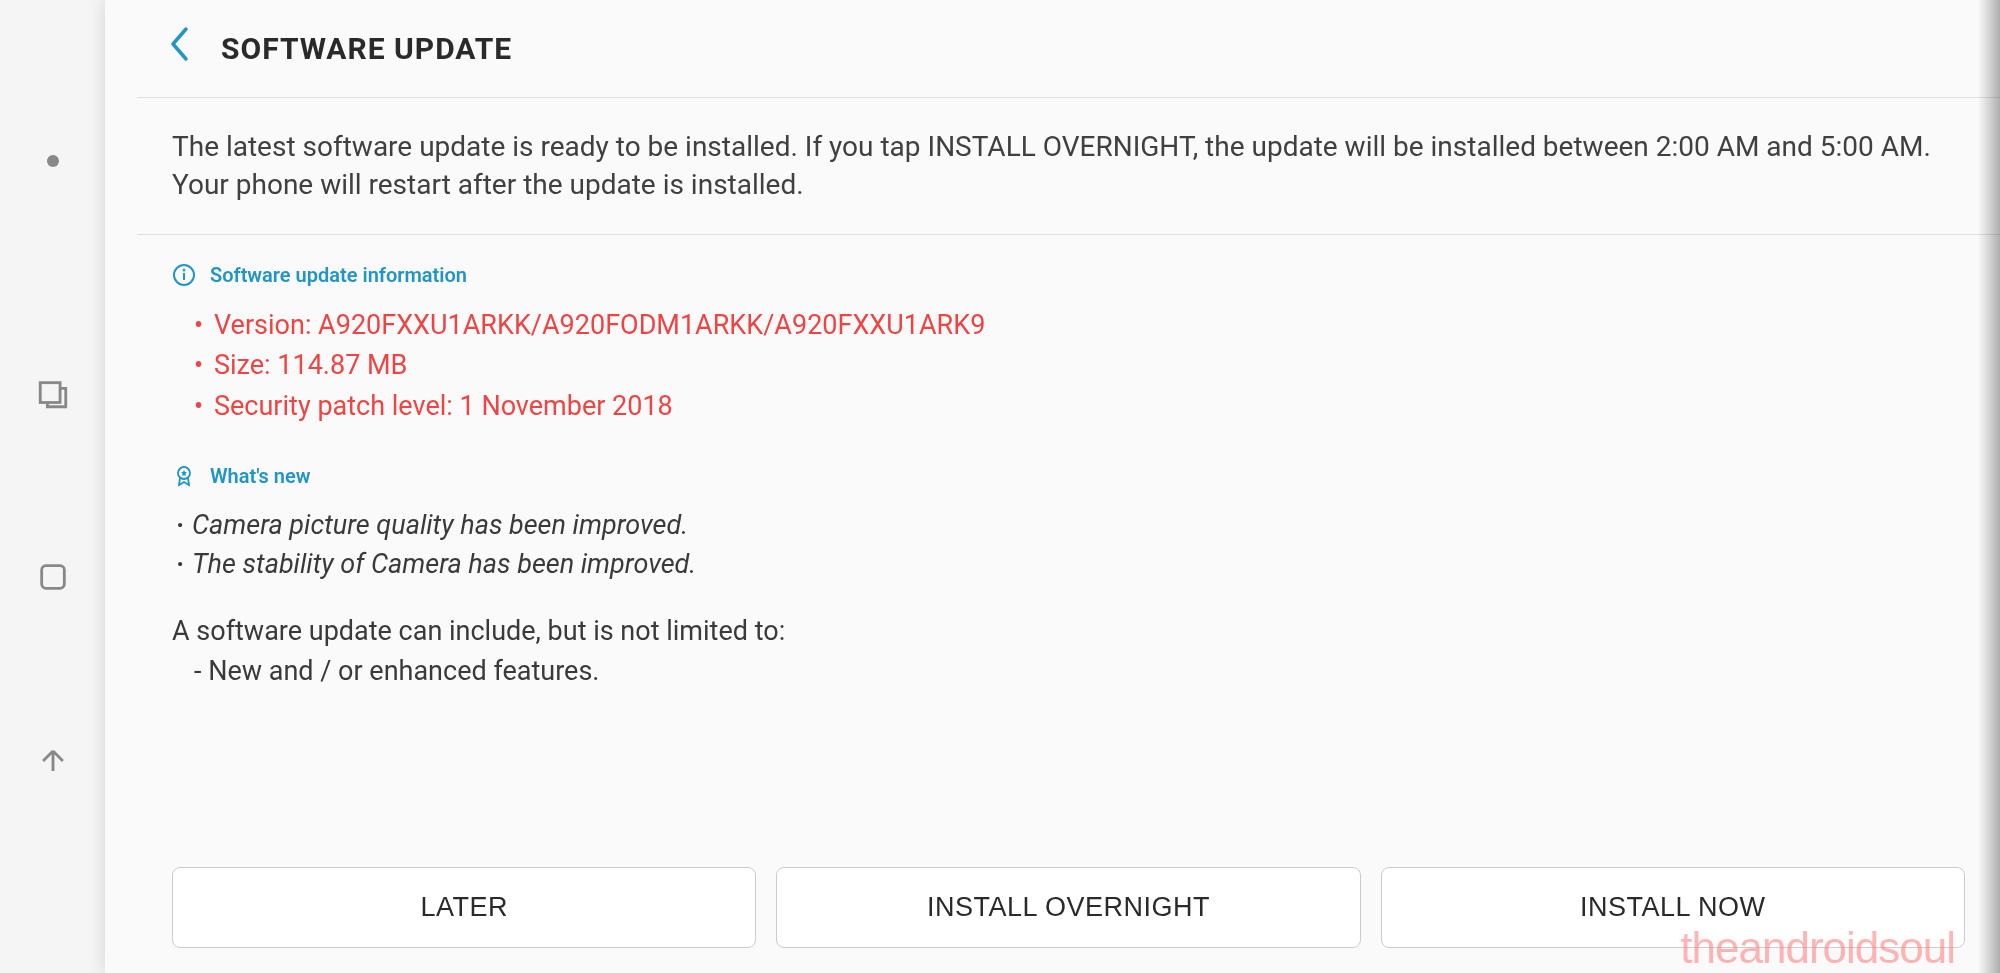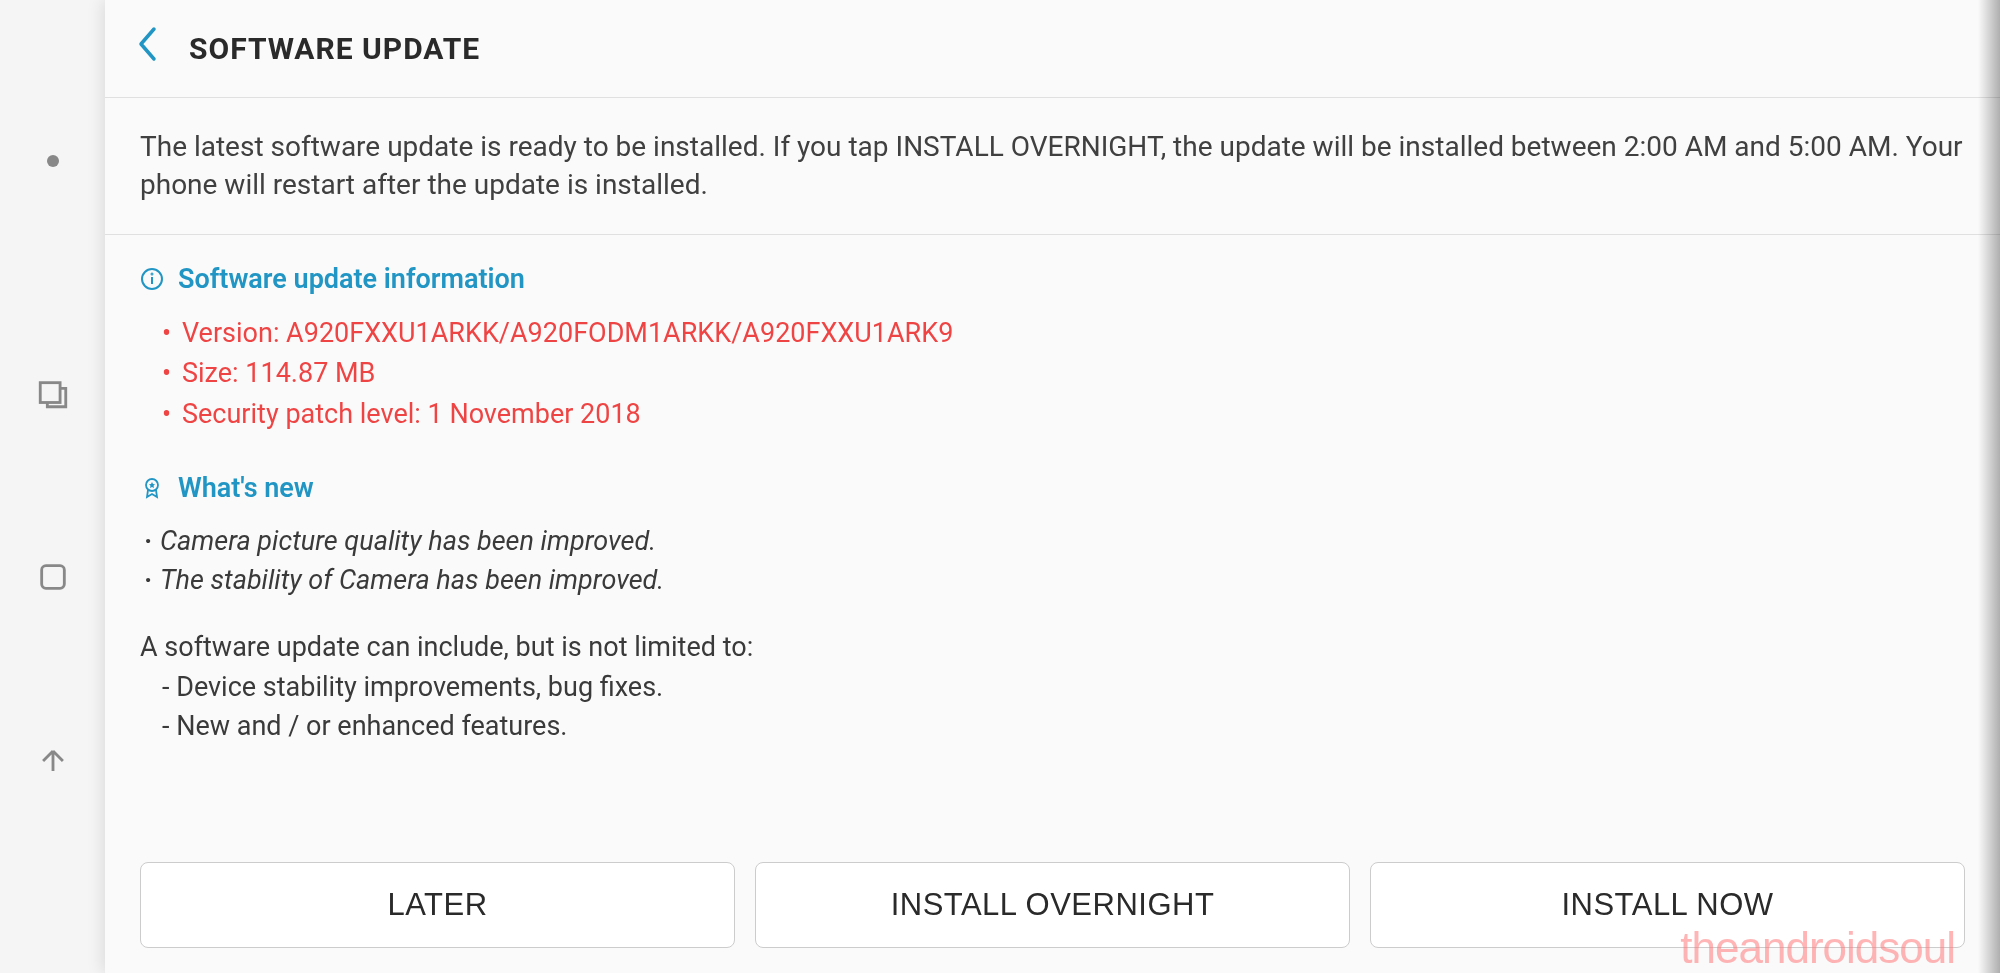--- a/index.html
+++ b/index.html
@@ -49,20 +49,21 @@
       height: 34px;
     }
     .main-panel {
       flex: 1;
       background: #fafafa;
       display: flex;
       flex-direction: column;
       height: 100%;
       overflow: hidden;
       box-shadow: -3px 0 15px rgba(0,0,0,0.1);
+      padding-left: 32px;
     }
     .header {
       display: flex;
       align-items: center;
       padding: 24px 30px 24px 30px;
       border-bottom: 1px solid #e0e0e0;
       background: #fafafa;
     }
     .back-chevron {
       color: #2196c4;
@@ -88,21 +89,21 @@
       line-height: 1.35;
       border-bottom: 1px solid #e0e0e0;
     }
     .section {
       padding: 28px 35px 0 35px;
     }
     .section-header {
       display: flex;
       align-items: center;
       color: #2196c4;
-      font-size: 27px;
+      font-size: 20px;
       font-weight: 600;
       margin-bottom: 18px;
     }
     .section-icon {
       margin-right: 14px;
       display: inline-flex;
       align-items: center;
     }
     .info-list {
       list-style: none;
@@ -152,21 +153,21 @@
     }
     .button-row {
       display: flex;
       padding: 18px 35px 25px 35px;
       gap: 20px;
       background: #fafafa;
     }
     .action-btn {
       flex: 1;
       padding: 24px 10px;
-      font-size: 31px;
+      font-size: 27px;
       font-weight: 500;
       color: #2a2a2a;
       background: #fff;
       border: 1px solid #ccc;
       border-radius: 8px;
       cursor: pointer;
       text-align: center;
       letter-spacing: 0.5px;
     }
     .watermark {
@@ -256,21 +257,20 @@
         <span>What's new</span>
       </div>
       <ul class="whatsnew-list">
         <li>Camera picture quality has been improved.</li>
         <li>The stability of Camera has been improved.</li>
       </ul>
     </div>
 
     <div class="footnote">
       <div>A software update can include, but is not limited to:</div>
-      <div class="footnote-sub"> - Device stability improvements, bug fixes.</div>
       <div class="footnote-sub"> - New and / or enhanced features.</div>
     </div>
   </div>
 
   <div class="button-row">
     <button class="action-btn">LATER</button>
     <button class="action-btn">INSTALL OVERNIGHT</button>
     <button class="action-btn">INSTALL NOW</button>
   </div>
 </div>

